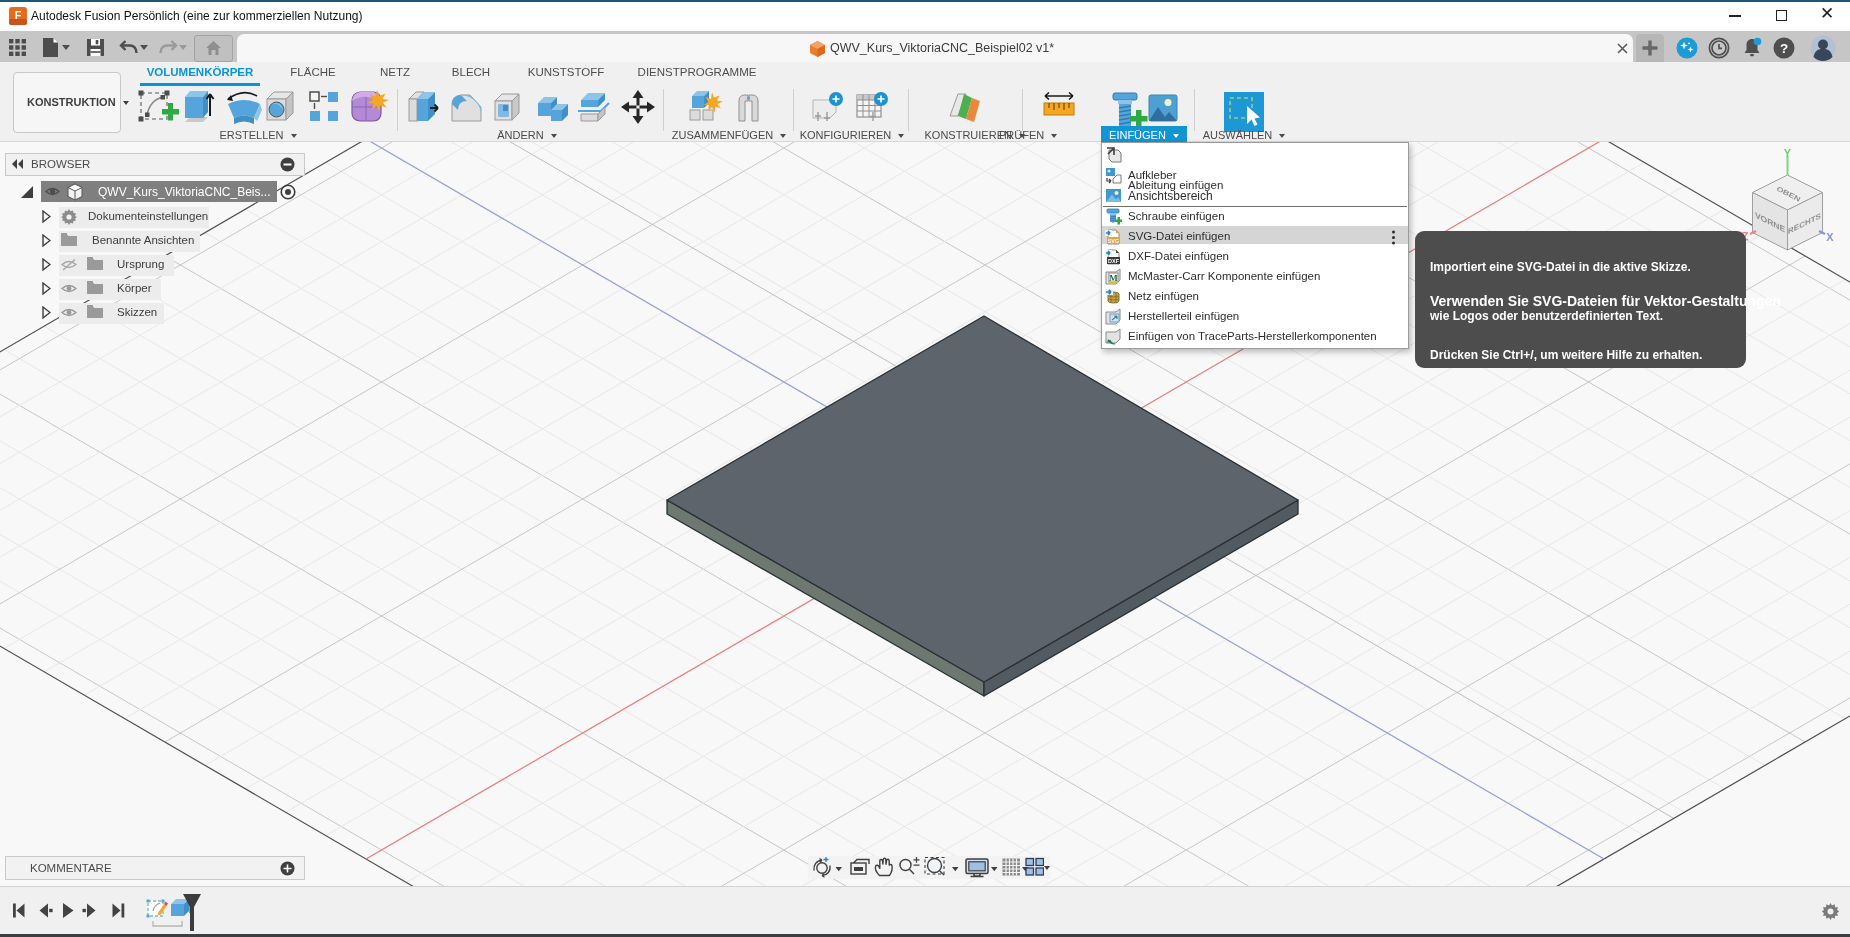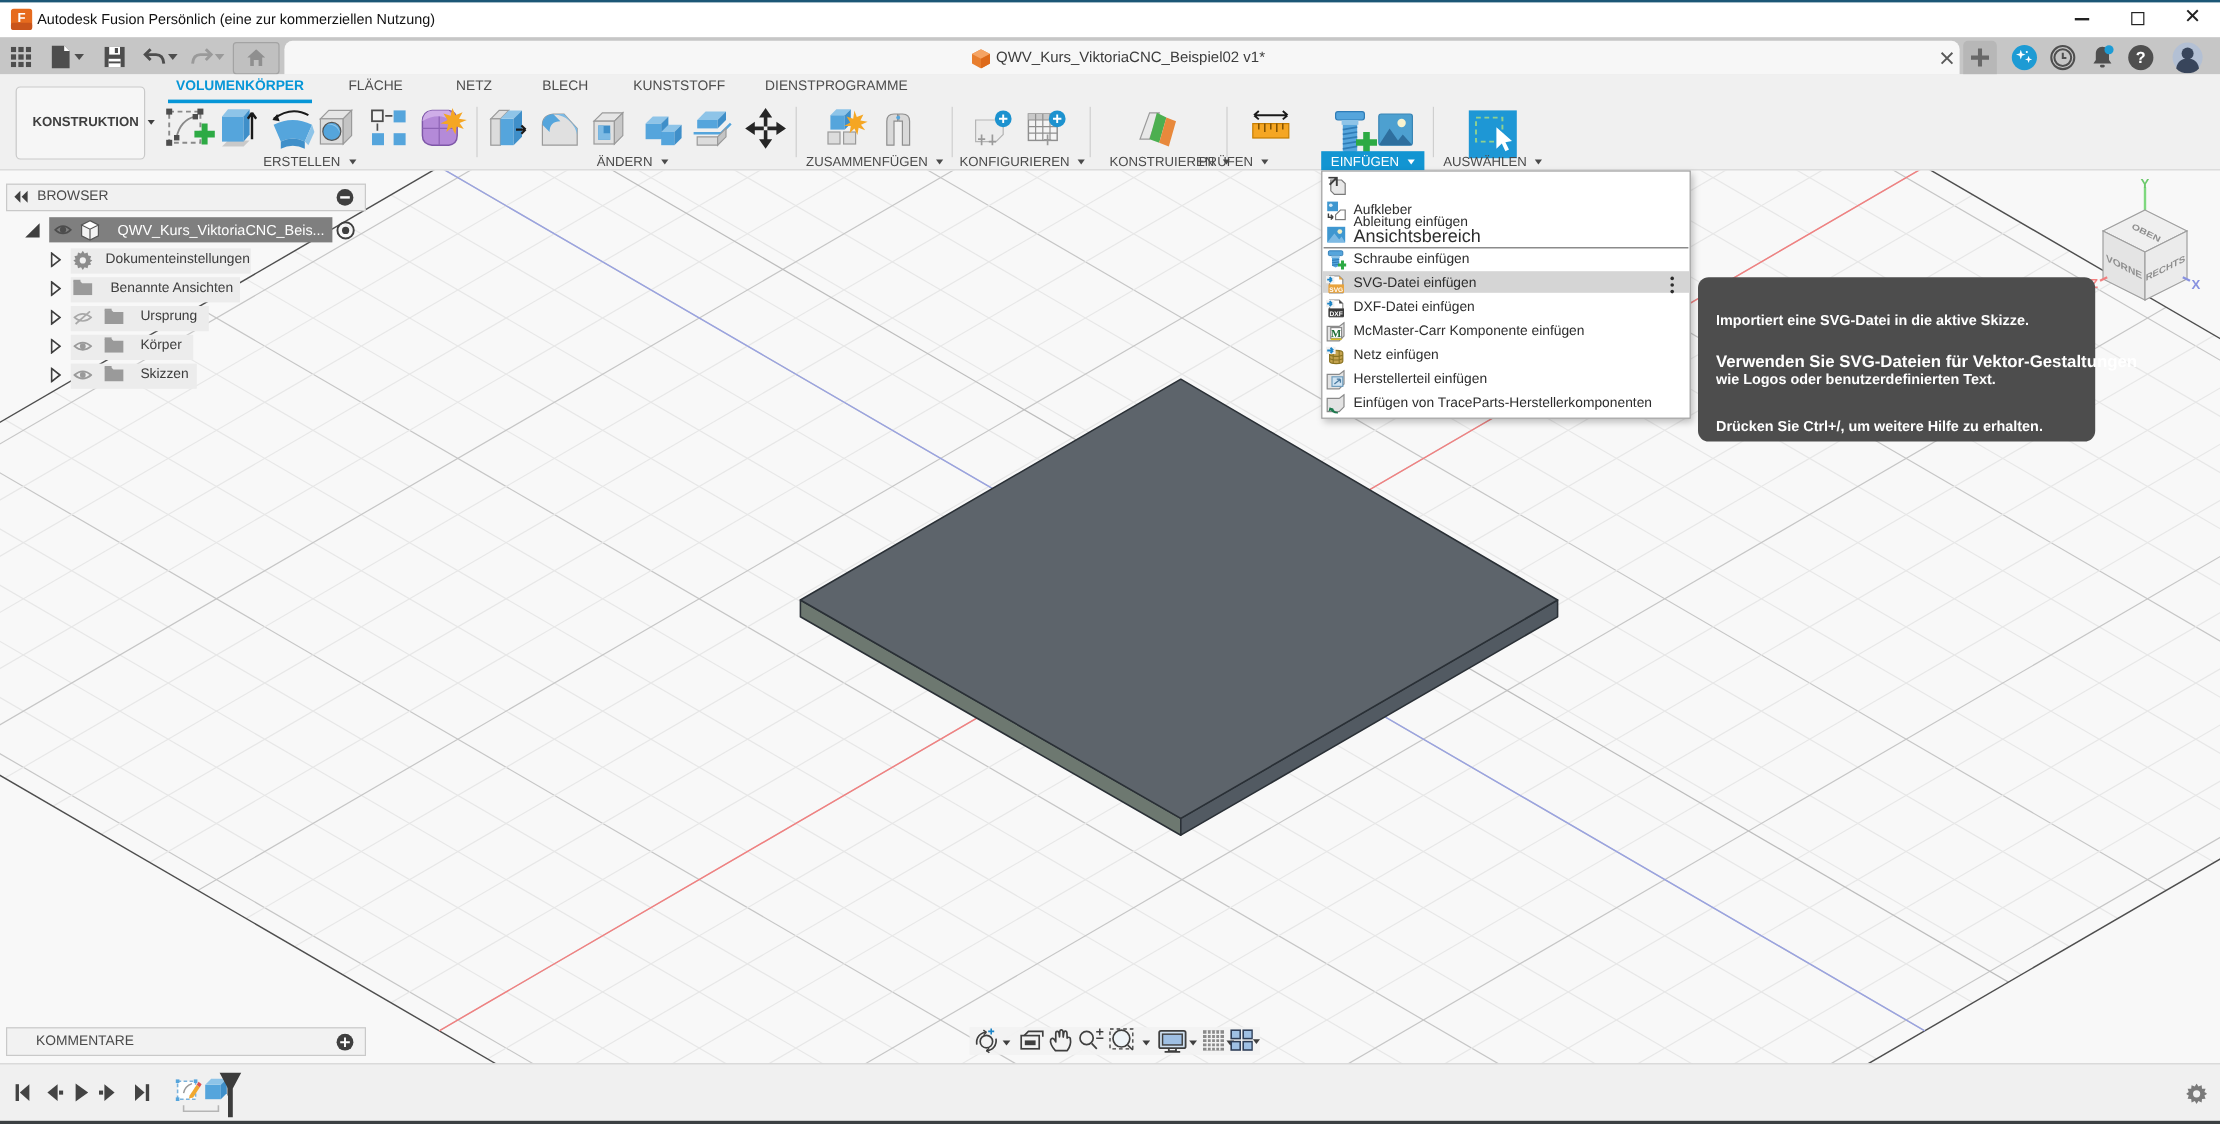--- a/index.html
+++ b/index.html
@@ -614,21 +614,21 @@
     <circle cx="4" cy="4" r="1.5" fill="#d6eaf6"></circle>
 <path d="M8 12 L12 8 L16 8 L16 16 L8 16 Z" fill="#ffffff" stroke="#7a7a7a"></path>
 <path d="M2 11 L2 14 L6 14 M6 14 L4 12 M6 14 L4 16" stroke="#3f3f3f" stroke-width="1.2" fill="none"></path>
   </svg>
 <div class="abs" style="left:1128px;top:169px;font-size:11.5px;color:#2d2d2d;">Aufkleber</div>
 <svg class="abs" style="left:1105px;top:187px" width="17" height="17" viewBox="0 0 17 17">
     <rect x="1" y="2" width="15" height="13" fill="#3f97d0"></rect>
 <circle cx="11.5" cy="6" r="2" fill="#f3eec4"></circle>
 <path d="M1 15 L7 7.5 L11 12.5 L13 10 L16 15 Z" fill="#7dbae4"></path>
   </svg>
-<div class="abs" style="left:1128px;top:189px;font-size:15px;color:#2d2d2d;">Ansichtsbereich</div>
+<div class="abs" style="left:1128px;top:189px;font-size:12px;color:#2d2d2d;">Ansichtsbereich</div>
 <svg class="abs" style="left:1105px;top:208px" width="17" height="17" viewBox="0 0 17 17">
     <rect x="2" y="1" width="12" height="4" rx="1" fill="#55a5dc" stroke="#2f7cb6" stroke-width="0.8"></rect>
 <rect x="4.5" y="5" width="7" height="2" fill="#8ec4e8"></rect>
 <path d="M5 7 L11 7 L11 13.5 L8 15 L5 13.5 Z" fill="#55a5dc"></path>
 <path d="M5 9 L11 8.3 M5 11 L11 10.3 M5 13 L11 12.3" stroke="#2f7cb6" stroke-width="0.9"></path>
 <path d="M10 11.5 L12.5 11.5 L12.5 9 L15 9 L15 11.5 L17 11.5 L17 14 L15 14 L15 16.5 L12.5 16.5 L12.5 14 L10 14 Z" fill="#2daa44"></path>
   </svg>
 <div class="abs" style="left:1128px;top:210px;font-size:11.5px;color:#2d2d2d;">Schraube einfügen</div>
 <svg class="abs" style="left:1105px;top:228px" width="17" height="17" viewBox="0 0 17 17">
     <path d="M3 2 L11 2 L14 5 L14 16 L3 16 Z" fill="#ffffff" stroke="#8a8a8a"></path>

